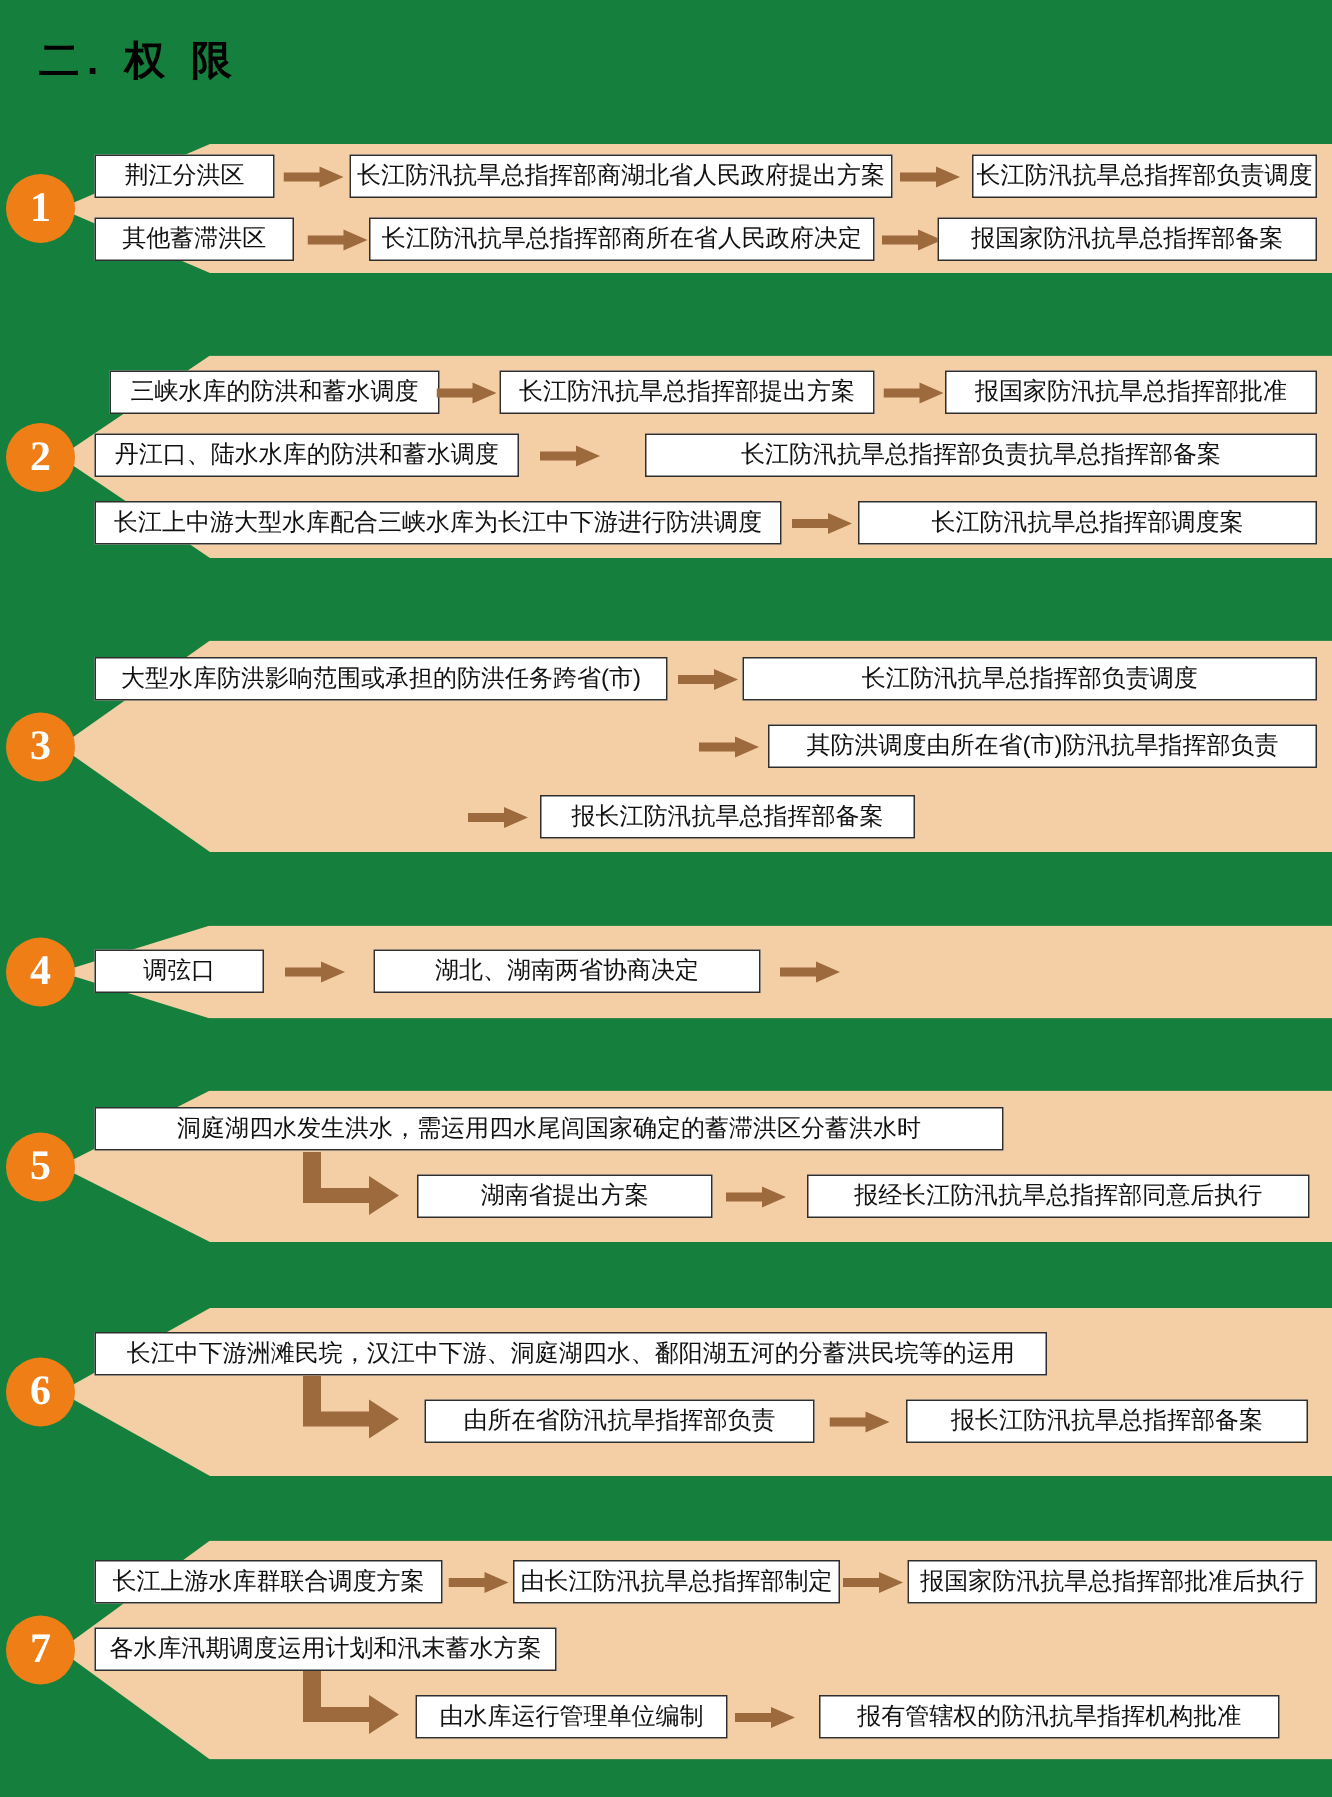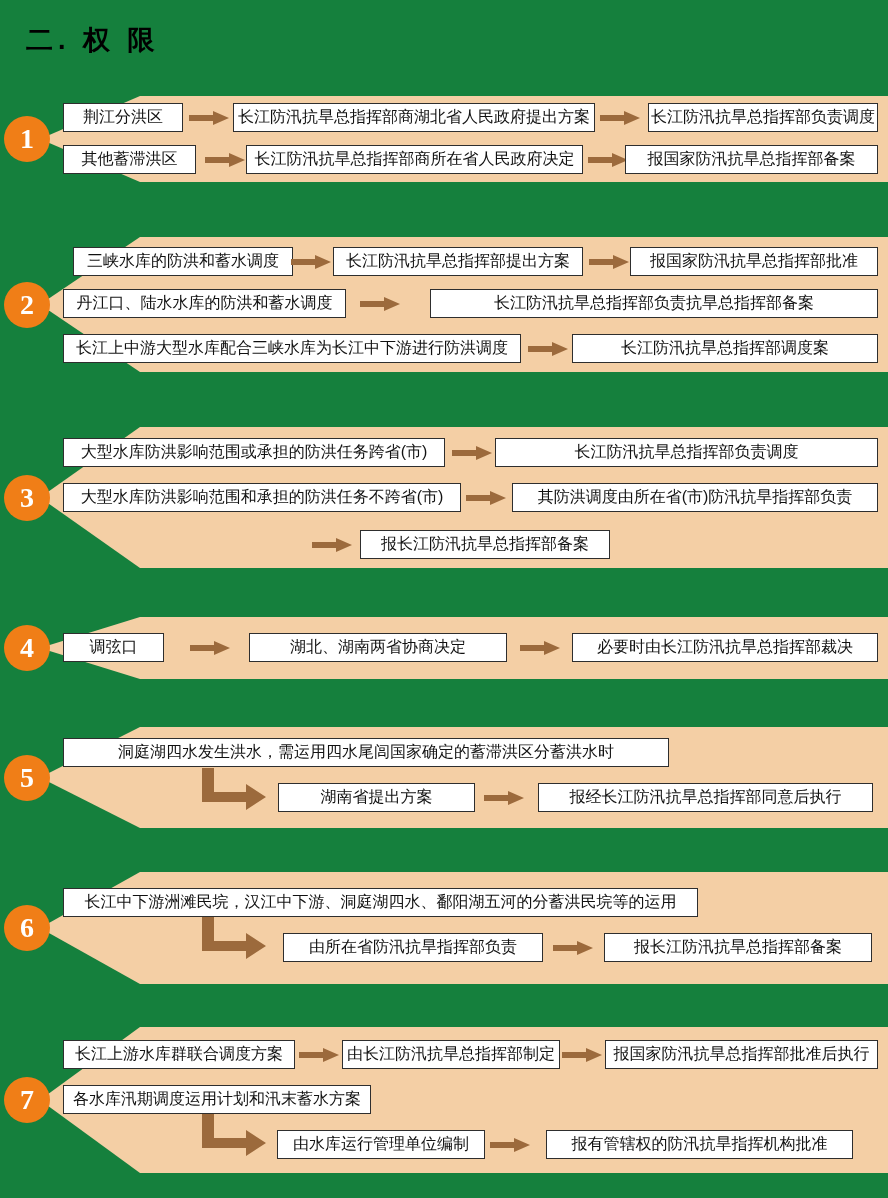--- a/index.html
+++ b/index.html
@@ -77,43 +77,41 @@
   </div>
 
   <div class="sec" style="top:427px;height:141px">
     <div class="banner"></div>
     <div class="num">3</div>
     <div class="box" style="left:63px;top:11px;width:382px">大型水库防洪影响范围或承担的防洪任务跨省(市)</div>
     <svg class="arr" style="left:452px;top:18px" viewBox="0 0 40 16">
         <path d="M0 5H24V1L40 8 24 15V11H0Z"></path>
       </svg>
     <div class="box" style="left:495px;top:11px;width:383px">长江防汛抗旱总指挥部负责调度</div>
-    <div class="box" style="left:63px;top:56px;width:398px">大型水库防洪影响范围和承担的防洪任务不跨省(市)</div>
     <svg class="arr" style="left:466px;top:63px" viewBox="0 0 40 16">
         <path d="M0 5H24V1L40 8 24 15V11H0Z"></path>
       </svg>
     <div class="box" style="left:512px;top:56px;width:366px">其防洪调度由所在省(市)防汛抗旱指挥部负责</div>
     <svg class="arr" style="left:312px;top:110px" viewBox="0 0 40 16">
         <path d="M0 5H24V1L40 8 24 15V11H0Z"></path>
       </svg>
     <div class="box" style="left:320px;top:103px;width:250px;left:360px">报长江防汛抗旱总指挥部备案</div>
   </div>
 
   <div class="sec" style="top:617px;height:62px">
     <div class="banner"></div>
     <div class="num">4</div>
-    <div class="box" style="left:63px;top:16px;width:101px">调弦口</div>
+    <div class="box" style="left:63px;top:16px;width:113px">调弦口</div>
     <svg class="arr" style="left:190px;top:23px" viewBox="0 0 40 16">
         <path d="M0 5H24V1L40 8 24 15V11H0Z"></path>
       </svg>
     <div class="box" style="left:249px;top:16px;width:258px">湖北、湖南两省协商决定</div>
     <svg class="arr" style="left:520px;top:23px" viewBox="0 0 40 16">
         <path d="M0 5H24V1L40 8 24 15V11H0Z"></path>
       </svg>
-    <div class="box" style="left:572px;top:16px;width:306px">必要时由长江防汛抗旱总指挥部裁决</div>
   </div>
 
   <div class="sec" style="top:727px;height:101px">
     <div class="banner"></div>
     <div class="num">5</div>
     <div class="box" style="left:63px;top:11px;width:606px">洞庭湖四水发生洪水，需运用四水尾闾国家确定的蓄滞洪区分蓄洪水时</div>
     <svg class="elb" style="left:200px;top:41px" viewBox="0 0 66 42">
         <path d="M2 0H14V24H46V16L66 29 46 42V34H2Z"></path>
       </svg>
     <div class="box" style="left:278px;top:56px;width:197px">湖南省提出方案</div>

